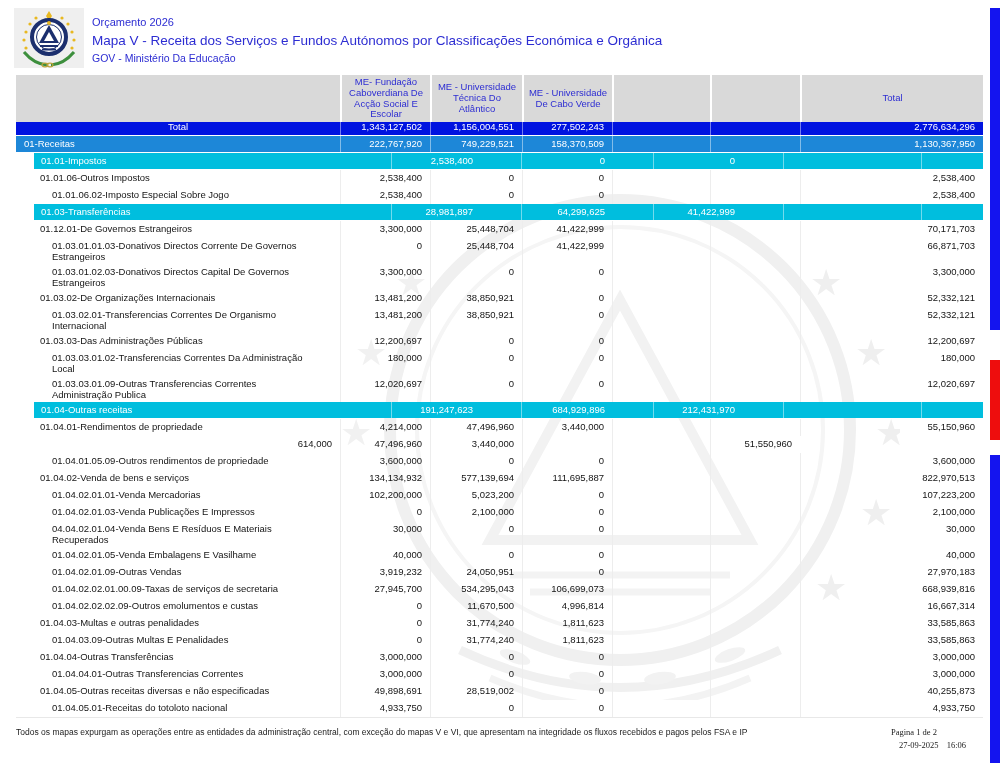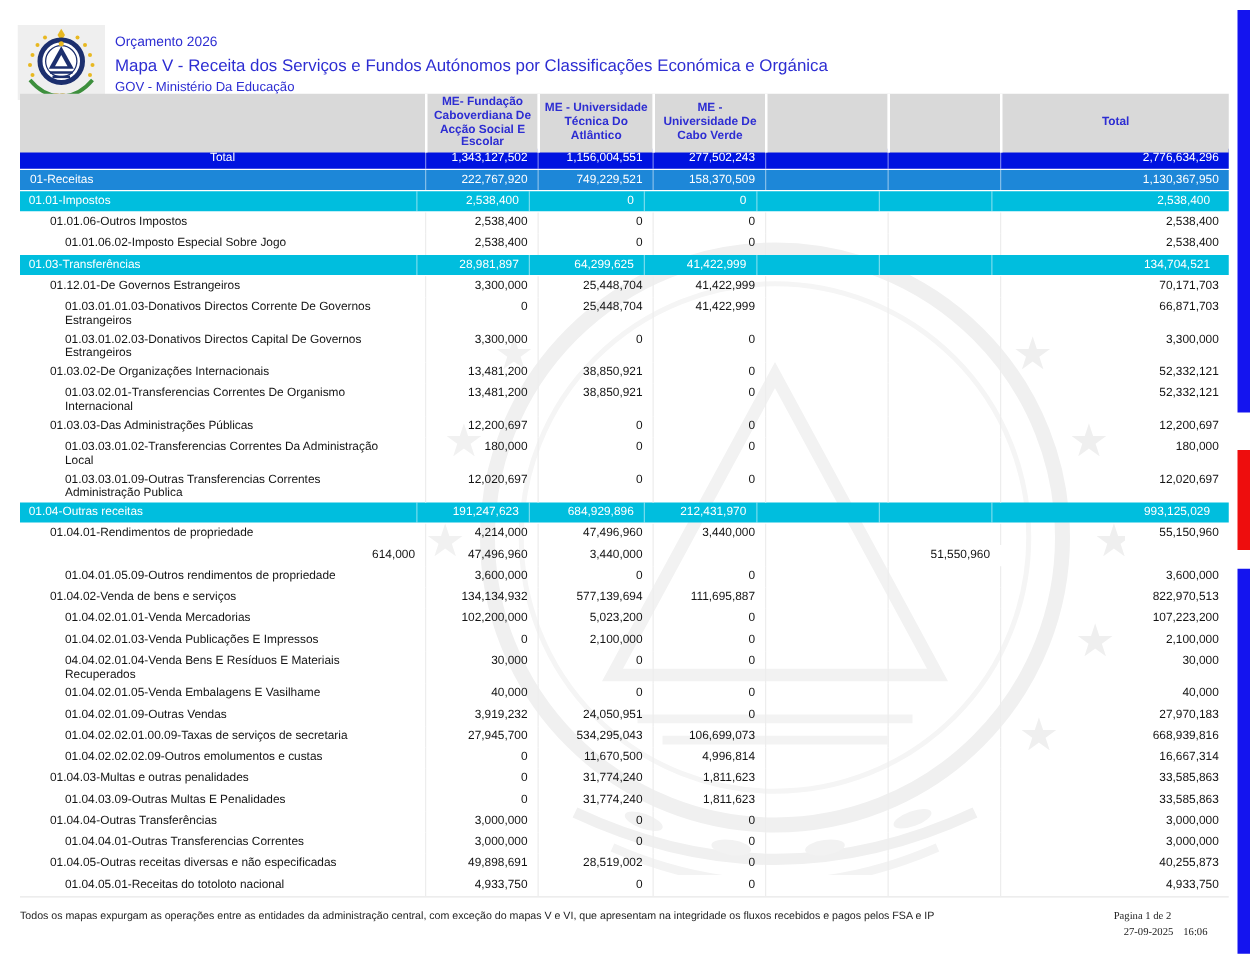--- a/index.html
+++ b/index.html
@@ -3,36 +3,36 @@
 <meta charset="utf-8">
 <style>
   html,body{margin:0;padding:0;}
   body{
     width:1000px;height:773px;position:relative;overflow:hidden;
     background:#ffffff;
     font-family:"Liberation Sans", sans-serif;
     -webkit-font-smoothing:antialiased;
   }
   
-  .doc-header{position:absolute;left:14px;top:20px;display:flex;}
+  .doc-header{position:absolute;left:14px;top:8px;display:flex;}
   .logo-box{width:70px;height:60px;}
   .head-text{margin-left:8px;padding-top:8px;}
   .budget-label{font-size:11px;color:var(--accent);margin-bottom:5px;}
   .map-title{font-size:13.5px;color:var(--accent);margin-bottom:4px;}
   .gov-subtitle{font-size:10.5px;color:var(--accent);}
   
   .watermark{position:absolute;left:340px;top:180px;z-index:0;pointer-events:none;}
   
   .table-wrap{position:absolute;left:16px;top:75px;width:967px;z-index:1;}
   .thead{display:grid;grid-template-columns:324px 90px 92px 90px 98px 90px 183px;height:44px;}
   .hcell{
     background:var(--header-bg);color:var(--accent);
     font-size:9.5px;line-height:1.14;text-align:center;
     display:flex;align-items:center;justify-content:center;
-    padding:2px 3px;box-sizing:border-box;font-weight:bold;
+    padding:2px 3px;box-sizing:border-box;
   }
   .hcell + .hcell{border-left:2px solid #ffffff;}
   .rows{border-bottom:1px solid #e8e8e8;}
   .row{
     display:grid;grid-template-columns:324px 90px 92px 90px 98px 90px 183px;
     min-height:17px;align-items:start;box-sizing:border-box;
   }
   .cell{
     font-size:9.5px;line-height:10.5px;color:#141414;
     padding-top:3px;padding-bottom:2px;box-sizing:border-box;
@@ -43,22 +43,23 @@
   .row.l3 .cell.lbl{padding-left:24px;}
   .row.l4 .cell.lbl{padding-left:36px;}
   
   .row.total,.row.section,.row.category{
     min-height:16px;align-items:center;margin-bottom:1px;
   }
   .row.total{background:var(--total-bg);}
   .row.section{background:var(--section-bg);}
   .row.category{
     background:var(--category-bg);
-    margin-left:0;
+    margin-left:18px;
     grid-template-columns:317px 90px 92px 90px 98px 90px 183px;
+    gap:40px;
   }
   .row.total .cell,.row.section .cell,.row.category .cell{
     color:#ffffff;padding-top:0;padding-bottom:0;line-height:16px;
   }
   .row.total .cell + .cell,
   .row.section .cell + .cell,
   .row.category .cell + .cell{border-left:1px solid rgba(255,255,255,.45);height:100%;}
   .row.total .cell.lbl{text-align:center;padding-right:0;}
   .row.section .cell.lbl{padding-left:8px;}
   .row.category .cell.lbl{padding-left:7px;}

